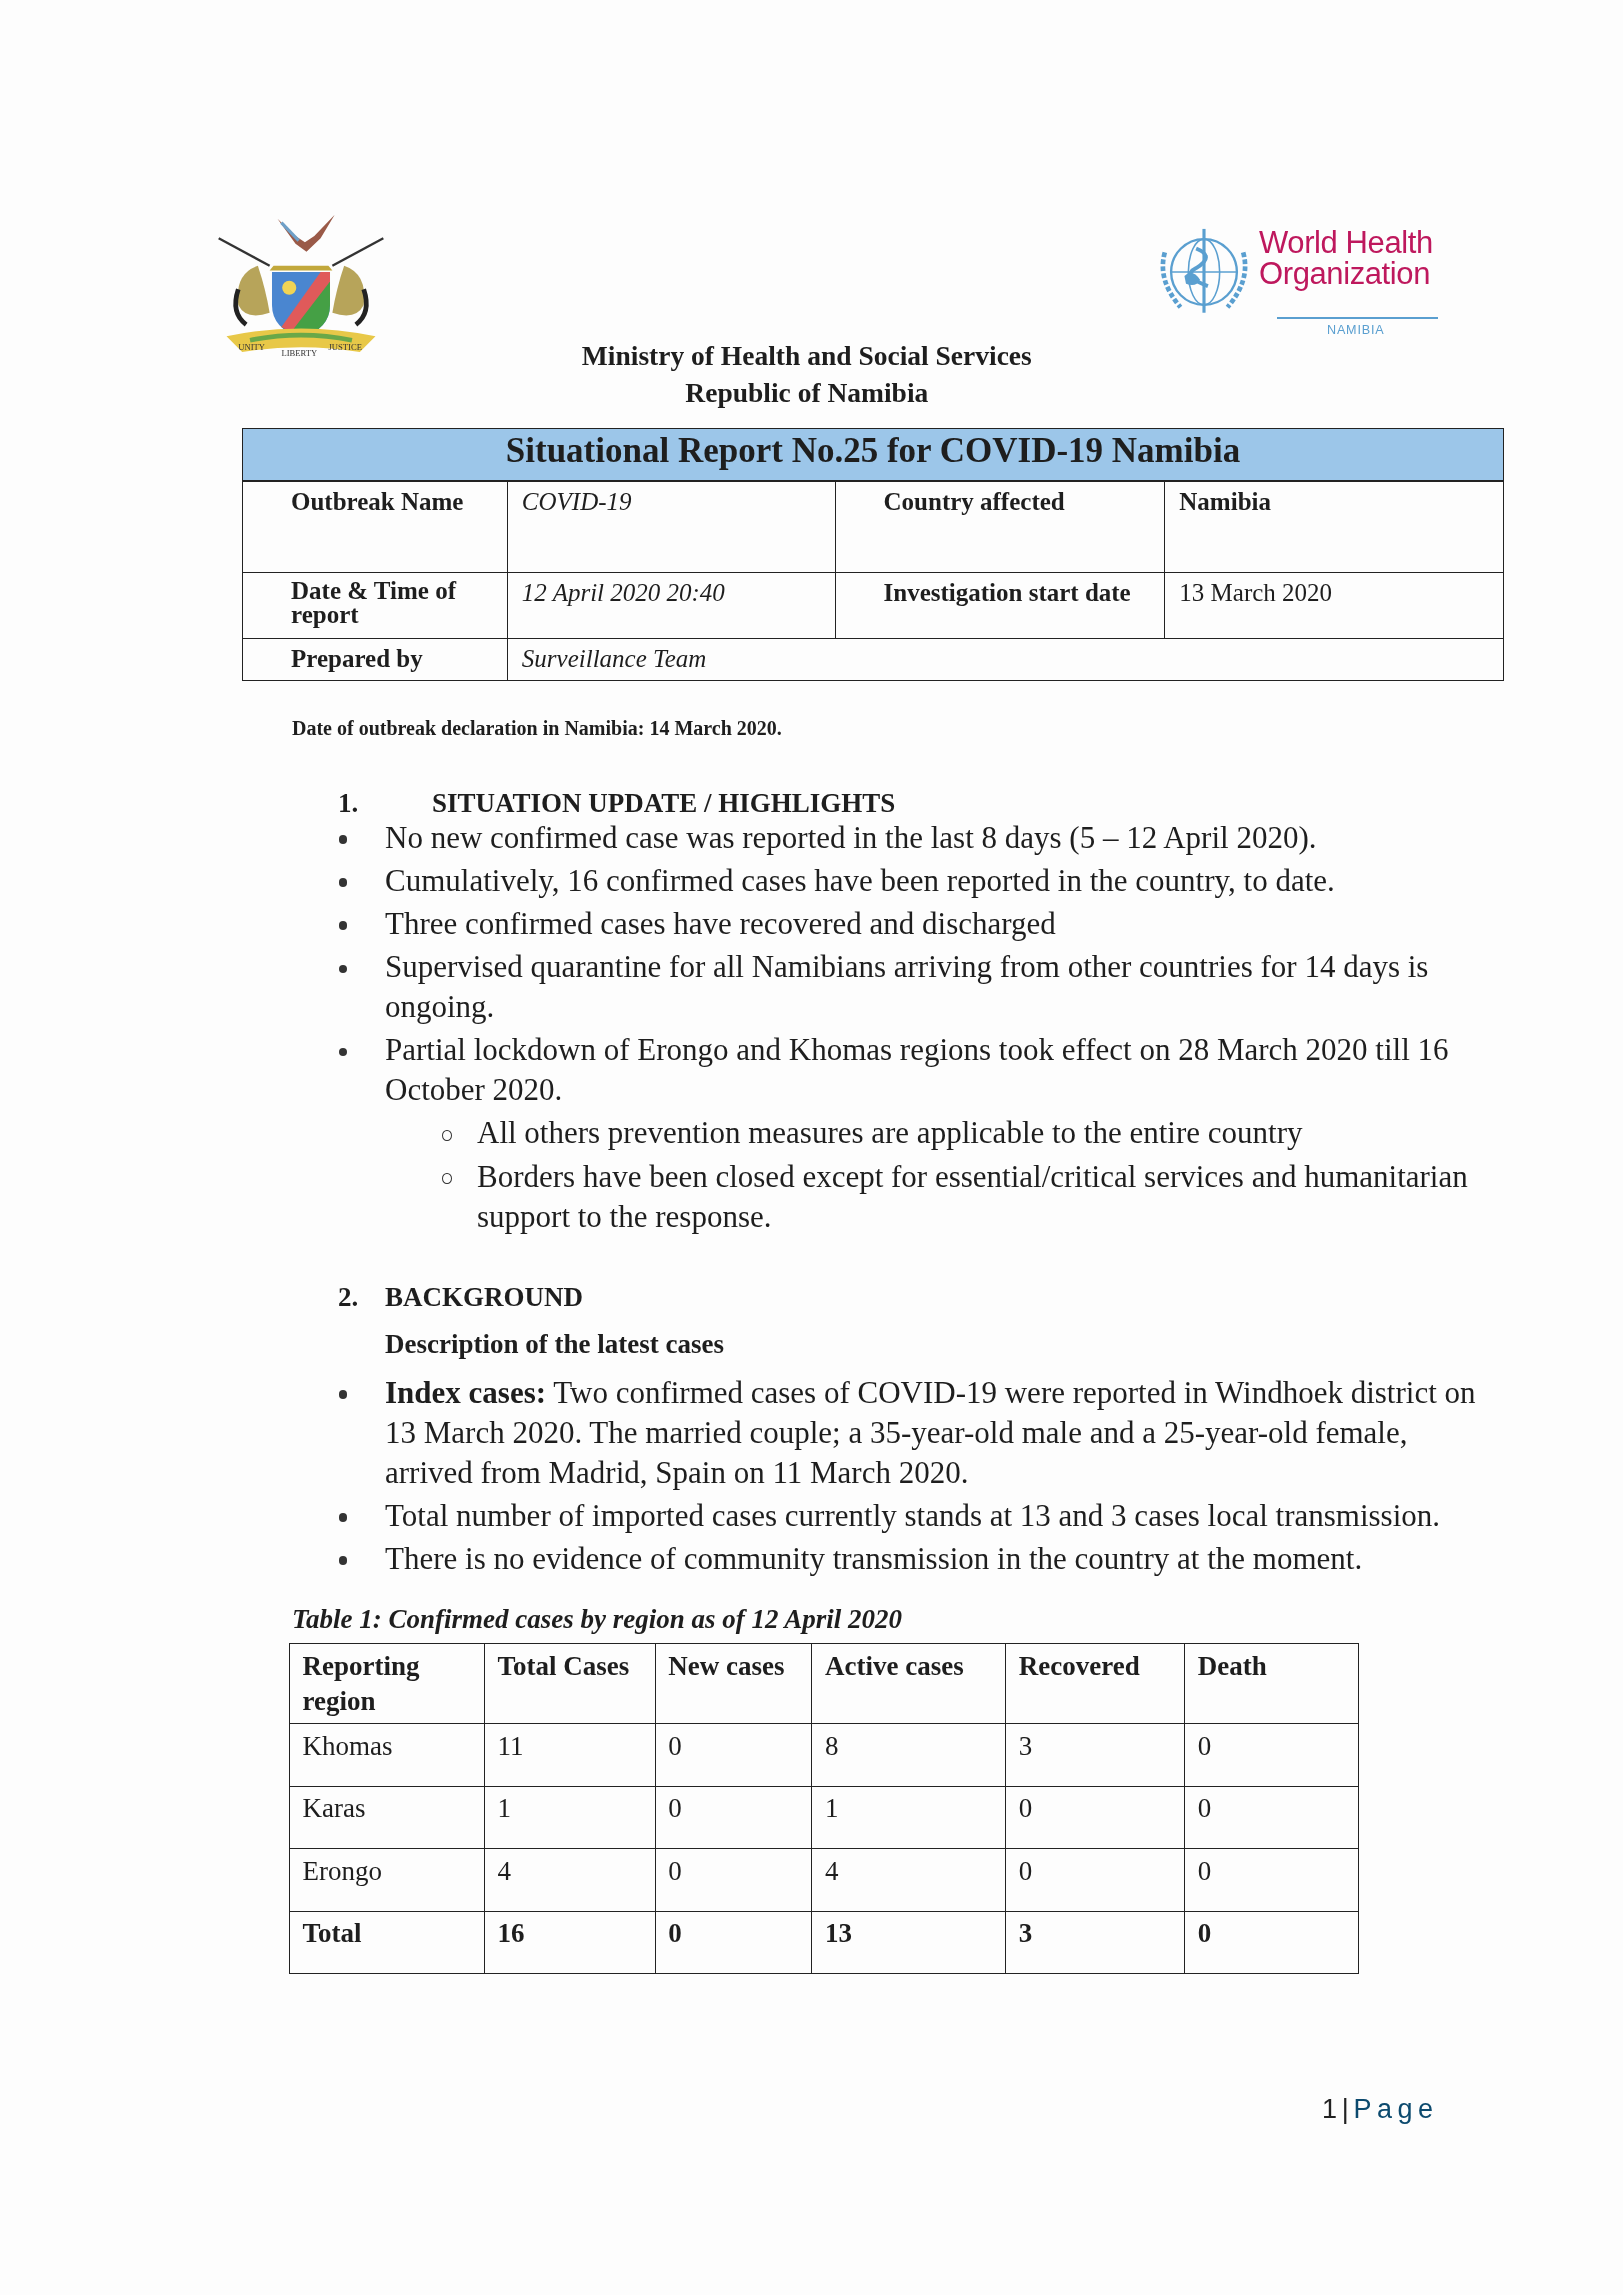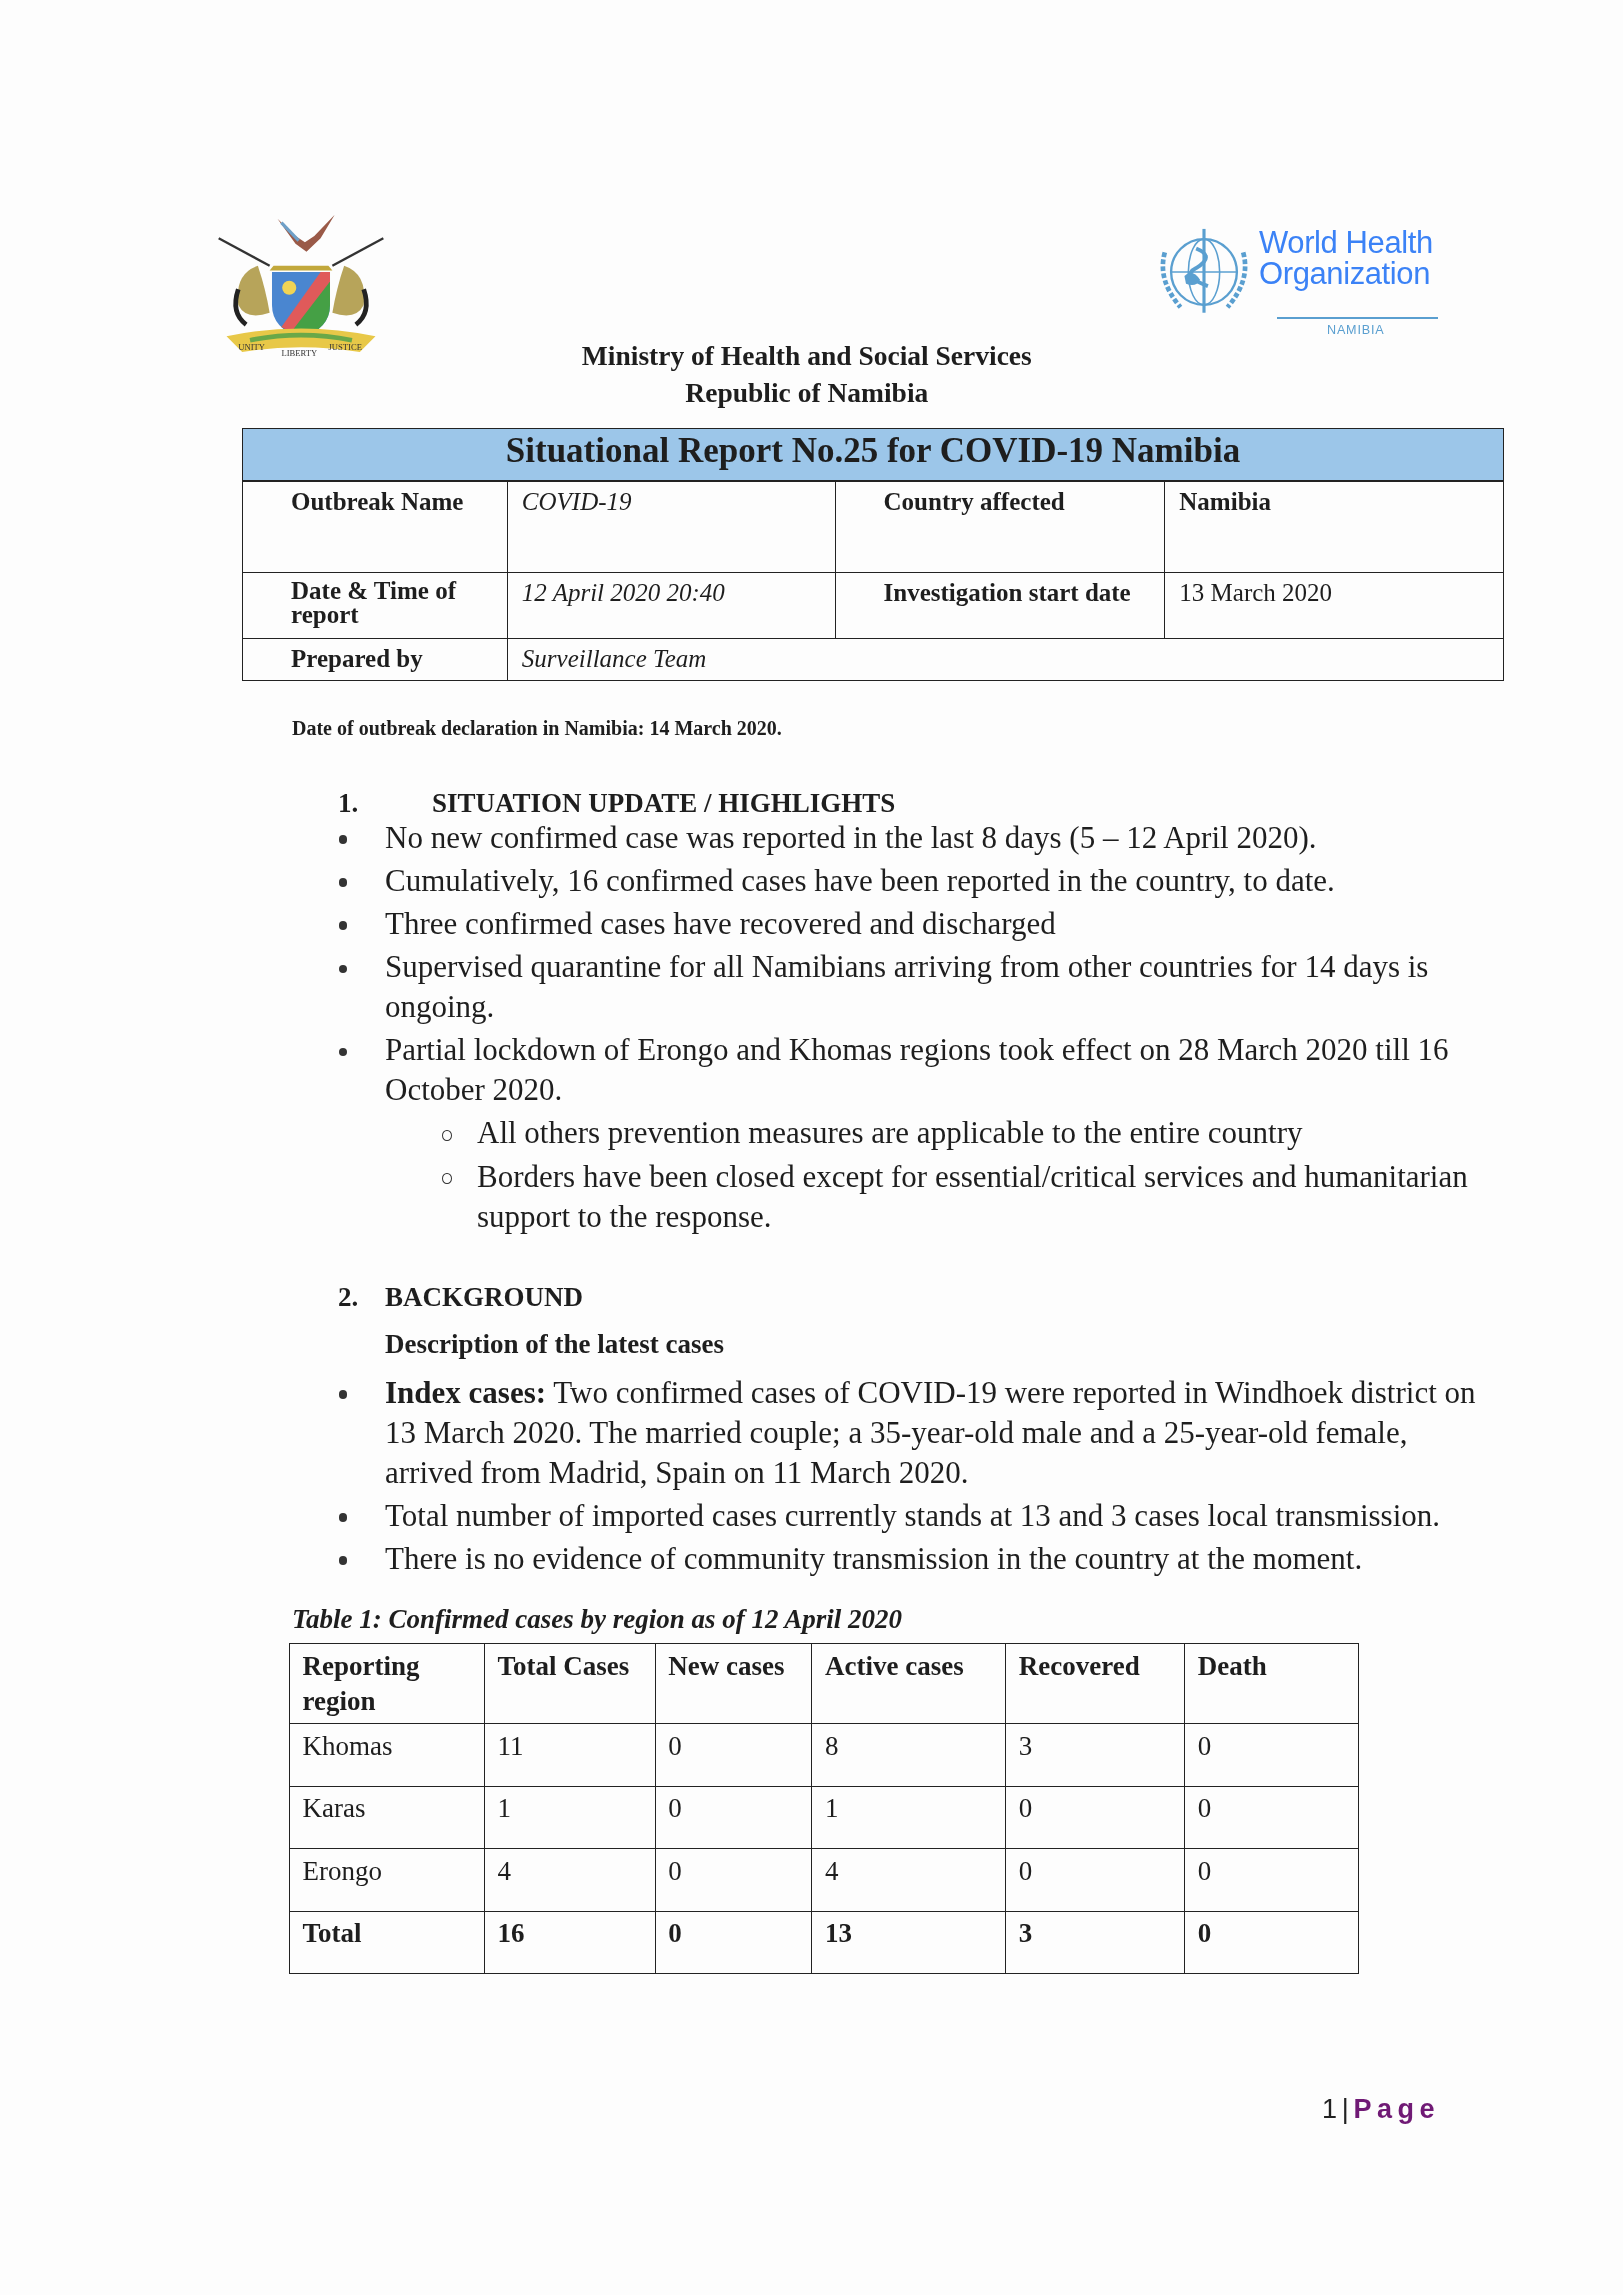--- a/index.html
+++ b/index.html
@@ -6,21 +6,21 @@
   body {
     width: 1623px; height: 2295px; background: #fdfdfd; position: relative; overflow: hidden;
     font-family: "Liberation Serif", "DejaVu Serif", serif; color: #1e1e1e;
   }
   .page { position: absolute; left: 0; top: 0; width: 1623px; height: 2295px; }
 
   
   .coat { position: absolute; left: 203px; top: 195px; width: 196px; height: 165px; }
   .who { position: absolute; left: 1153px; top: 221px; width: 298px; height: 118px; }
   .who-emblem { position: absolute; left: 0; top: 3.9px; width: 102px; height: 94px; }
-  .who-text { position: absolute; left: 106px; top: 6.3px; color: #3b82f6; font-family: "Liberation Sans", "DejaVu Sans", sans-serif; font-size: 31px; line-height: 31px; letter-spacing: -0.4px; }
+  .who-text { position: absolute; left: 106px; top: 6.3px; color: #be185d; font-family: "Liberation Sans", "DejaVu Sans", sans-serif; font-size: 31px; line-height: 31px; letter-spacing: -0.4px; }
   .who-line { position: absolute; left: 124px; top: 96px; width: 161px; height: 2.4px; background: #5a9fd0; }
   .who-sub { position: absolute; left: 174px; top: 102px; color: #5a9fd0; font-family: "Liberation Sans", "DejaVu Sans", sans-serif; font-size: 12.6px; letter-spacing: 0.8px; }
 
   .ministry { position: absolute; left: 0; width: 1623px; text-align: center; font-weight: bold; font-size: 27.5px; }
   .ministry.l1 { top: 340px; left: -4.7px; }
   .ministry.l2 { top: 377px; left: -4.7px; }
 
   
   .info { position: absolute; left: 242px; top: 428px; width: 1262px; border-collapse: collapse; }
   .info td { border: 1.6px solid #222; vertical-align: top; padding: 6.3px 14px; font-size: 25px; }
@@ -46,21 +46,21 @@
 
   .cases { position: absolute; left: 289px; top: 1643px; width: 1070px; border-collapse: collapse; }
   .cases th, .cases td { border: 1.6px solid #222; vertical-align: top; text-align: left; padding: 4.7px 12.6px; font-size: 27px; line-height: 35px; }
   .cases th { font-weight: bold; height: 69px; }
   .cases td { height: 52px; margin-top: 24px; }
   .cases tr.total td { font-weight: bold; }
 
   .footer { position: absolute; left: 1322px; top: 2094px; font-family: "Liberation Sans", "DejaVu Sans", sans-serif; font-size: 27px; }
   .footer .num { color: #222; }
   .footer .sep { color: #222; margin: 0 4.7px; }
-  .footer .word { color: #701a75; letter-spacing: 5.5px; font-weight: bold; }
+  .footer .word { color: #0c4a6e; letter-spacing: 5.5px; }
 </style>
 </head>
 <body>
 
 <div class="page">
 
   <div class="coat">
     <svg width="196" height="165" viewBox="0 0 250 210">
       <path d="M95 30 L118 52 L130 60 L142 52 L168 25 L150 55 L132 72 L118 62 Z" fill="#9a5a48"></path>
       <path d="M100 35 L122 58" stroke="#6fa0c8" stroke-width="4"></path>

